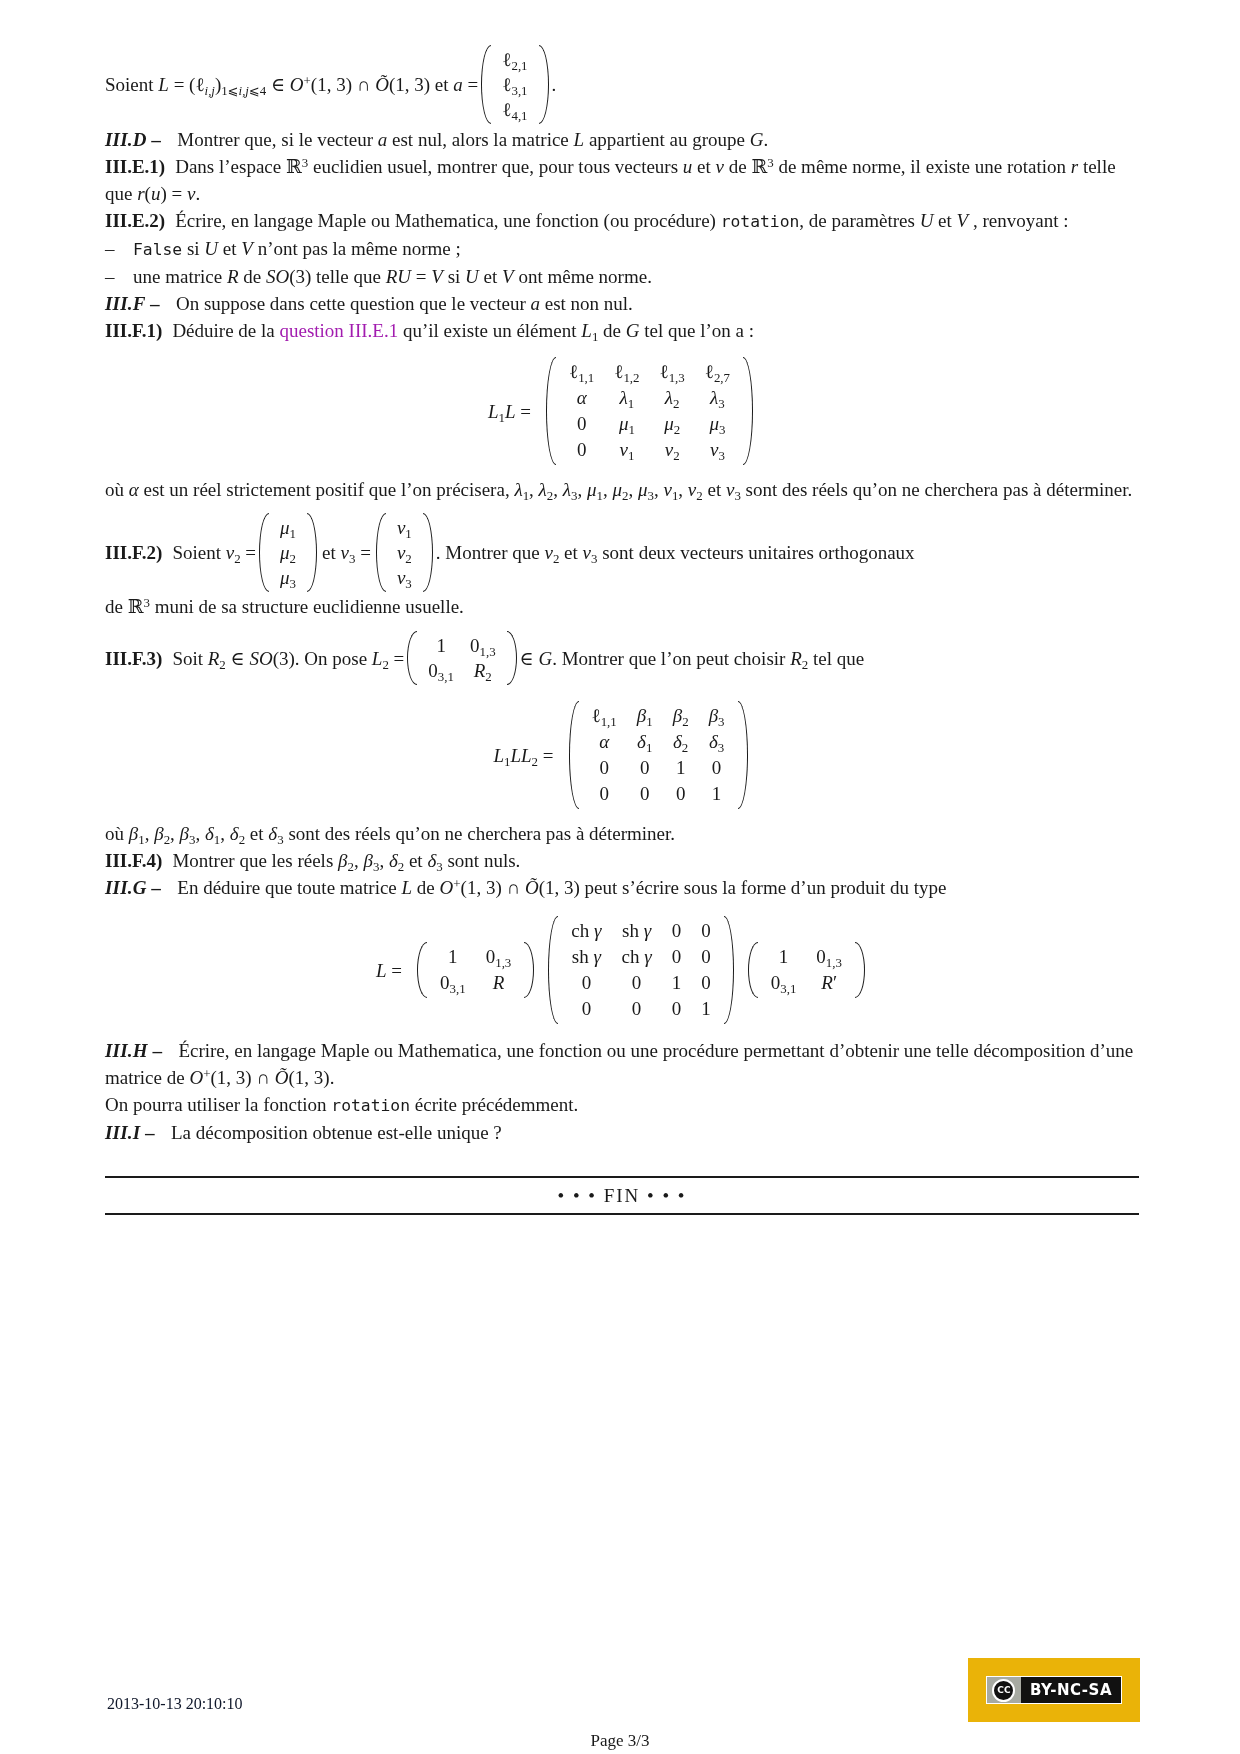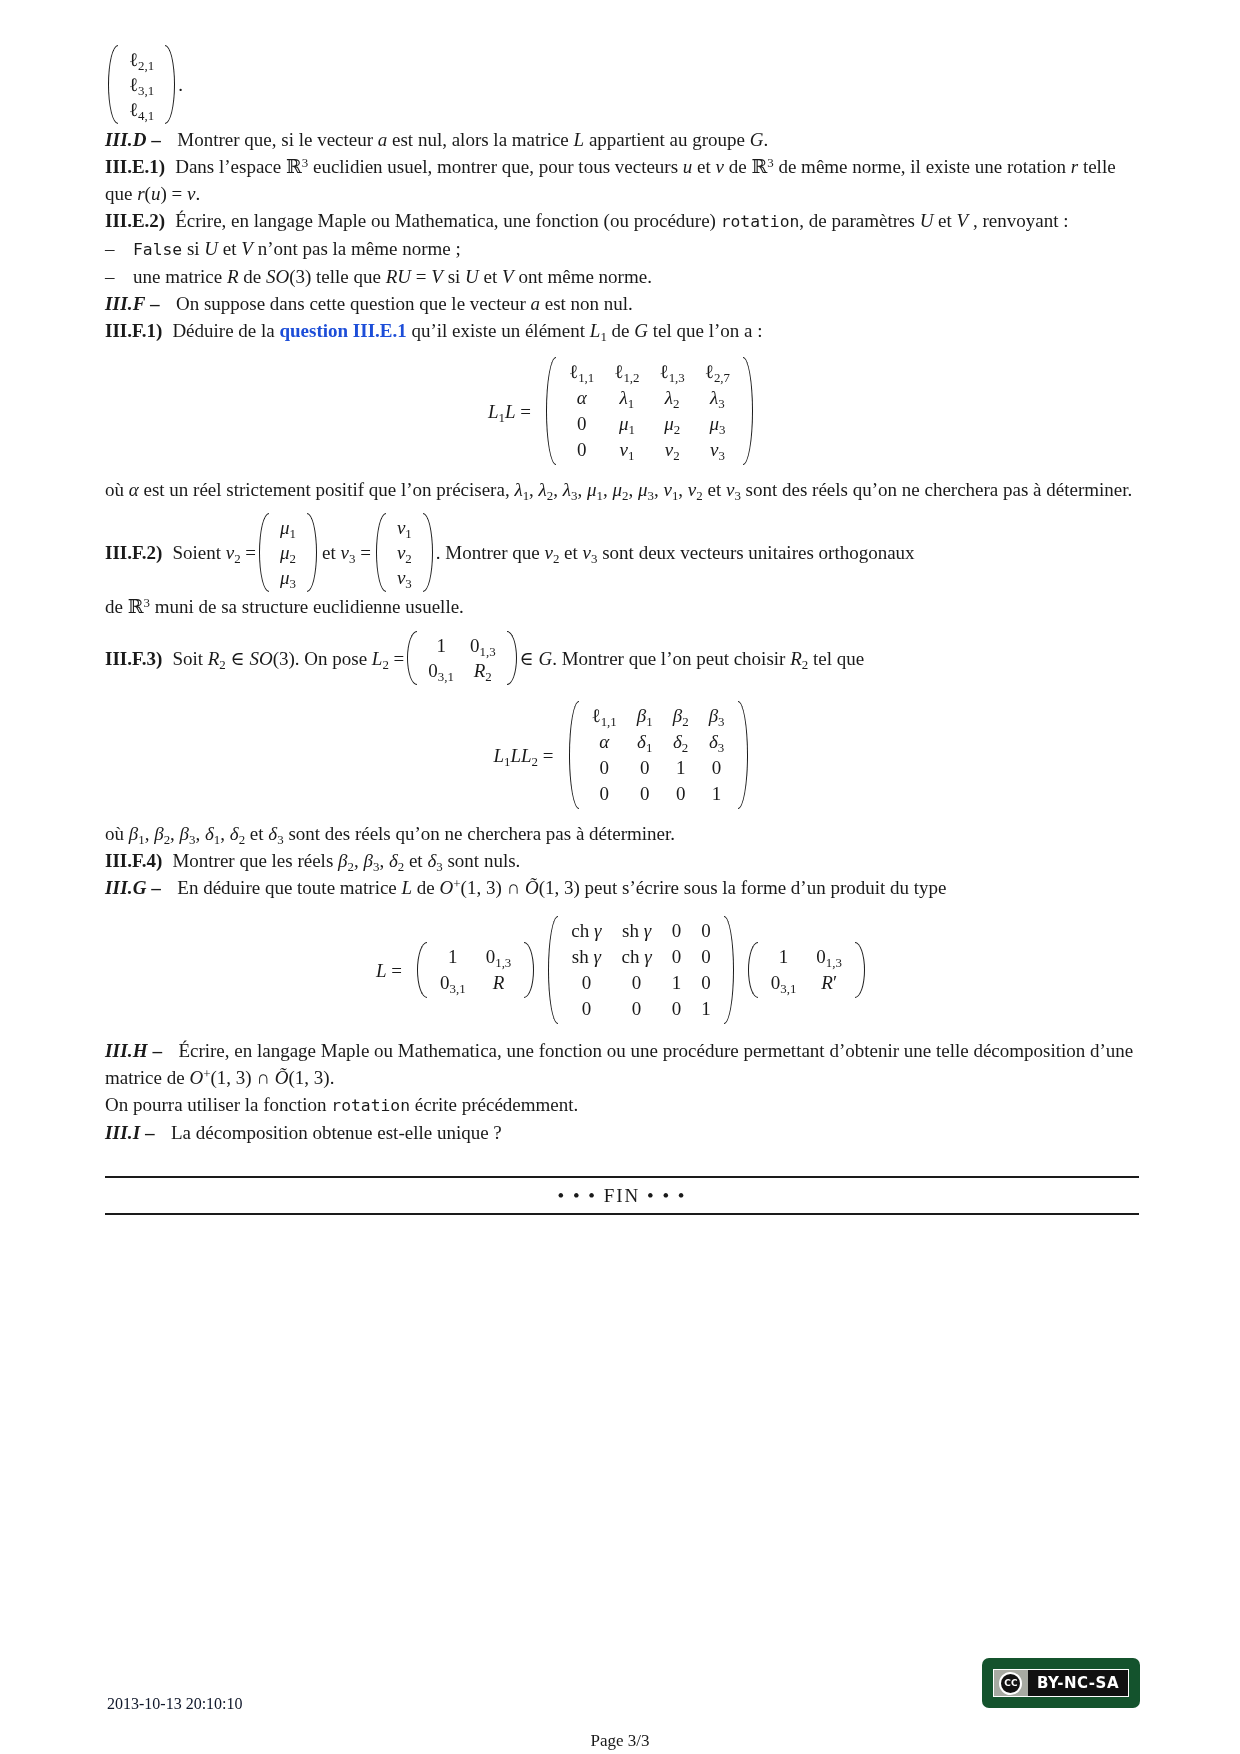--- a/index.html
+++ b/index.html
@@ -34,43 +34,44 @@
   }
   .matrix::before{left:0;border-right:none;border-radius:100% 0 0 100% / 50% 0 0 50%;}
   .matrix::after{right:0;border-left:none;border-radius:0 100% 100% 0 / 0 50% 50% 0;}
   .matrix table{border-collapse:collapse;}
   .matrix td{padding:0 10px;text-align:center;font-size:19px;line-height:26px;height:26px;white-space:nowrap;}
   .matrix.small td{padding:0 8px;line-height:25px;height:25px;text-align:center;}
   
   .mt2{margin-top:2px;}.mt4{margin-top:4px;}.mt6{margin-top:6px;}
   .mt8{margin-top:8px;}.mt10{margin-top:10px;}
   .eq-block{margin:12px 0 10px;}
-  .link-red{color:#1d4ed8;cursor:pointer;font-weight:bold;}
+  .link-red{color:#a21caf;cursor:pointer;}
   
   .fin-wrap{margin-top:30px;}
   .fin-rule{border:none;border-top:2px solid #1a1a1a;height:0;margin:0;}
   .fin-text{text-align:center;margin:4px 0;letter-spacing:2px;}
   
   .footer-time{position:absolute;left:107px;top:1690px;font-size:16px;color:#0f172a;}
   .footer-page{position:absolute;left:0;width:100%;text-align:center;top:1685px;font-size:17px;margin-top:42px;}
-  .badge{position:absolute;right:100px;top:1658px;background:#14532d;padding:11px;display:inline-block;cursor:pointer;border-radius:7px;}
+  .badge{position:absolute;right:100px;top:1658px;background:#eab308;padding:18px;display:inline-block;cursor:pointer;}
   .badge-inner{display:flex;align-items:center;border:1px solid #fff;background:#111;height:26px;}
   .badge-cc{background:#a7aaa2;width:34px;height:26px;display:flex;align-items:center;justify-content:center;}
   .cc-circle{width:19px;height:19px;border-radius:50%;background:#111;color:#fff;border:2px solid #fff;
     display:flex;align-items:center;justify-content:center;
     font:700 9px/1 "DejaVu Sans","Liberation Sans",sans-serif;}
   .badge-label{color:#fff;font:700 15px/1 "DejaVu Sans","Liberation Sans",sans-serif;
     padding:0 9px;letter-spacing:0.5px;}
 </style>
 </head>
 <body>
 
 <div class="content">
 
   <div class="mathrow" style="min-height:84px;">
+    <span>Soient <i>L</i> = (ℓ<sub><i>i,j</i></sub>)<sub>1⩽<i>i,j</i>⩽4</sub> ∈ <i>O</i><sup>+</sup>(1, 3) ∩ <i>Õ</i>(1, 3) et <i>a</i> =</span>
     <span class="matrix small">
         <table>
           <tbody>
             <tr>
               <td>ℓ<sub>2,1</sub></td>
             </tr>
             <tr>
               <td>ℓ<sub>3,1</sub></td>
             </tr>
             <tr>

